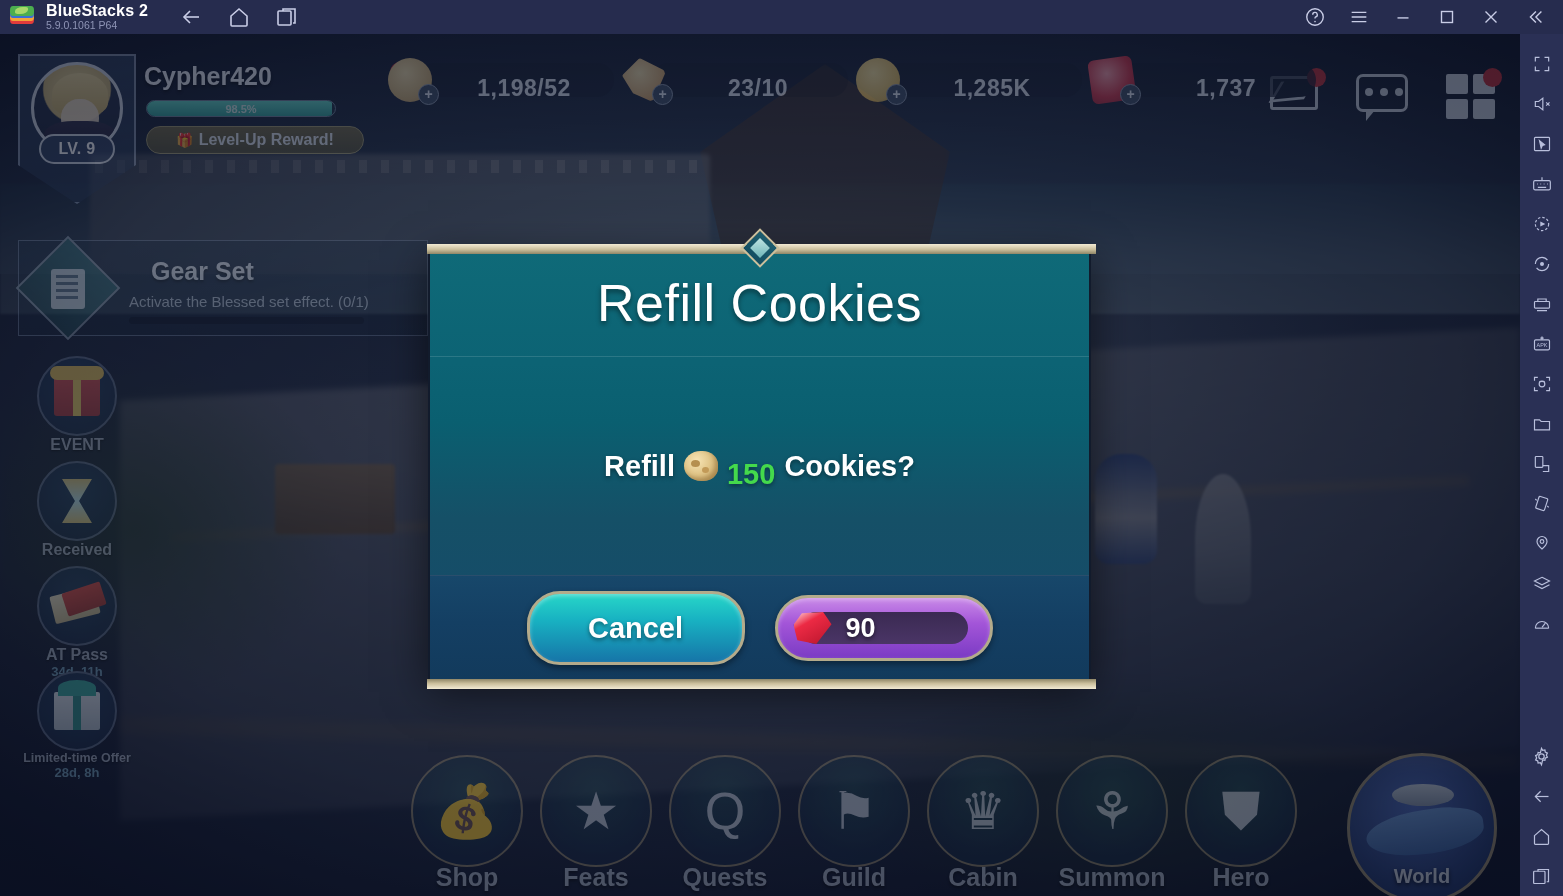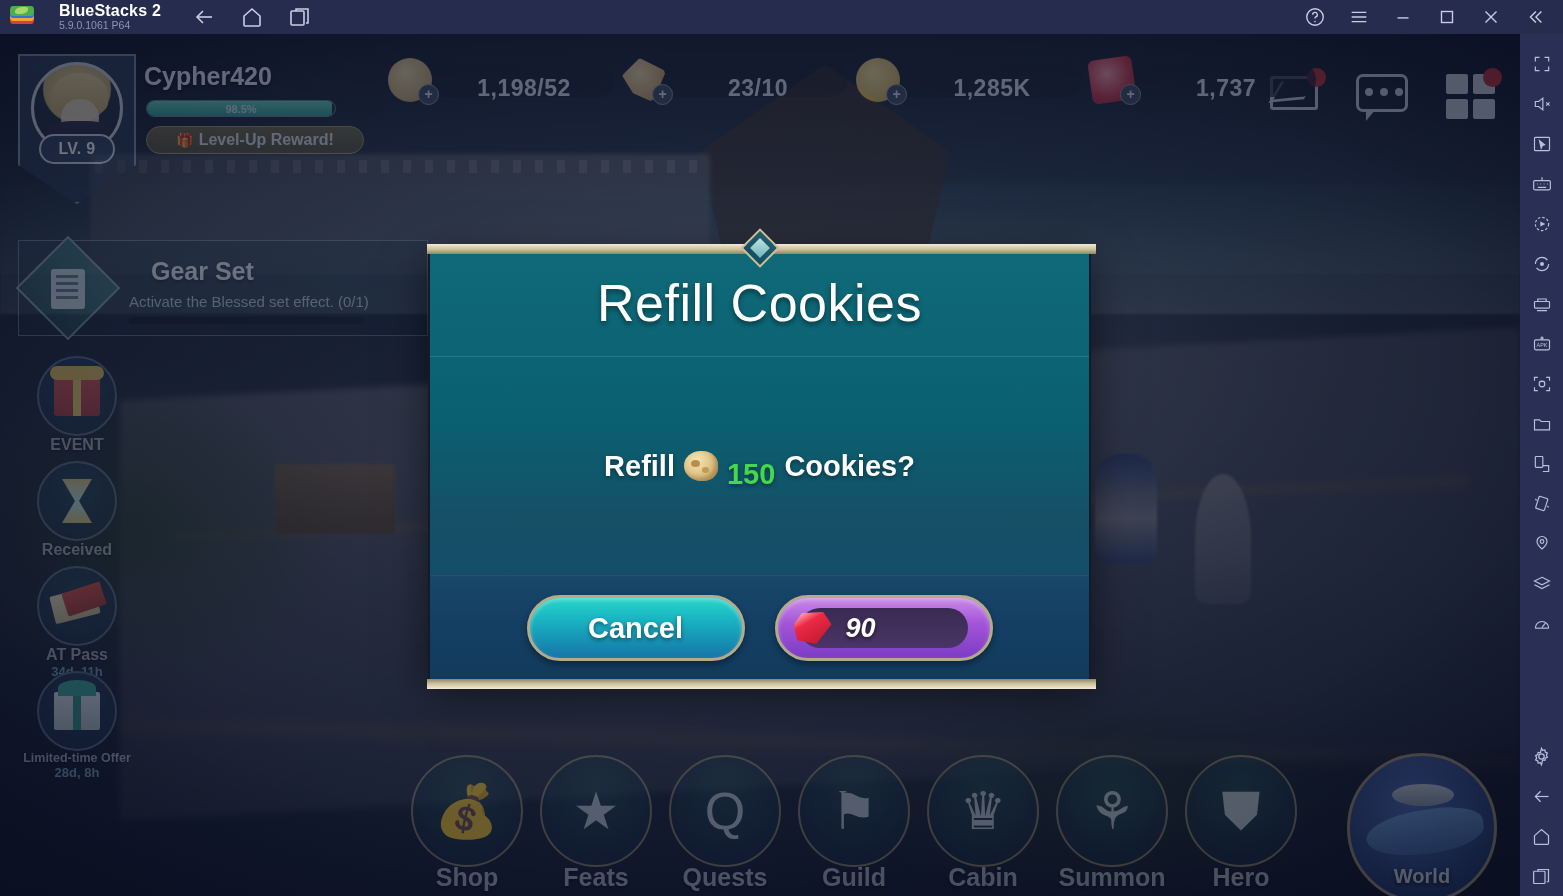--- a/index.html
+++ b/index.html
@@ -28,21 +28,21 @@
     position: absolute; left: 1px; width: 24px; height: 8px; border-radius: 3px/4px;
   }
   .bs-logo .l1 { top: 11px; background: #e23b3b; }
   .bs-logo .l2 { top: 8px; background: #f2a43a; }
   .bs-logo .l3 { top: 5px; background: #3a6fd8; }
   .bs-logo .l4 { top: 1px; background: #4cae4f; height: 10px; }
   .bs-logo .leaf {
     position: absolute; top: 2px; left: 6px; width: 13px; height: 7px;
     background: #a8d86a; border-radius: 60% 20% 60% 20%;
   }
-  .bs-title-block { margin-left: 24px; line-height: 1.05; }
+  .bs-title-block { margin-left: 11px; line-height: 1.05; }
   .bs-title-main { color: #ffffff; font-size: 16px; font-weight: bold; letter-spacing: .2px; }
   .bs-title-sub { color: #8e94b5; font-size: 10.5px; margin-top: 1px; }
 
   .bs-navbtns { display: flex; align-items: center; margin-left: 26px; gap: 14px; }
   .bs-navbtn {
     width: 34px; height: 28px; display: flex; align-items: center; justify-content: center;
     cursor: pointer;
   }
   .bs-navbtn svg { stroke: #c9cde6; fill: none; stroke-width: 1.6; }
 
@@ -491,44 +491,43 @@
   }
   .msg-amount { color: #44d94c; margin-top: 16px; }
   .modal-footer {
     position: relative; height: 105px;
     background: linear-gradient(180deg, #17476a 0%, #143f63 45%, #123a5c 100%);
     border-top: 1px solid rgba(255,255,255,.10);
     display: flex; align-items: center; justify-content: center; gap: 30px;
   }
 
   .btn-cancel {
-    width: 218px; height: 66px; border-radius: 33px;
+    width: 218px; height: 74px; border-radius: 33px;
     background: linear-gradient(180deg, #27d6c8 0%, #18b2c2 38%, #1675a8 100%);
     border: 3px solid #b4ab8b;
     display: flex; align-items: center; justify-content: center;
     color: #ffffff; font-size: 29px; font-weight: bold;
     text-shadow: 0 2px 4px rgba(0,0,0,.45);
     cursor: pointer;
     box-shadow: inset 0 2px 4px rgba(255,255,255,.35), 0 3px 6px rgba(0,0,0,.4);
   }
   .btn-confirm {
     position: relative; width: 218px; height: 66px; border-radius: 33px;
     background: linear-gradient(180deg, #c98ae8 0%, #a355d8 42%, #7b3bc4 100%);
     border: 3px solid #b4ab8b;
     display: flex; align-items: center; justify-content: center;
     cursor: pointer;
     box-shadow: inset 0 2px 4px rgba(255,255,255,.3), 0 3px 6px rgba(0,0,0,.4);
   }
   .confirm-pill {
-    width: 168px; height: 40px; border-radius: 20px;
+    width: 168px; height: 32px; border-radius: 20px;
     background: linear-gradient(180deg,#3a2a52 0%, #4a3566 100%);
     display: flex; align-items: center; gap: 14px;
     padding-left: 6px;
     position: relative;
-    font-style: italic;
   }
   .gem-glyph {
     width: 38px; height: 32px; margin-left: -12px;
     background: linear-gradient(150deg, #ffd9df 0%, #ec2a44 34%, #b8152c 100%);
     clip-path: polygon(22% 4%, 78% 0%, 100% 38%, 60% 100%, 10% 88%, 0% 40%);
     box-shadow: 0 2px 4px rgba(0,0,0,.5);
   }
   .confirm-cost {
     color: #ffffff; font-size: 27px; font-weight: bold;
     text-shadow: 0 2px 4px rgba(0,0,0,.55);

